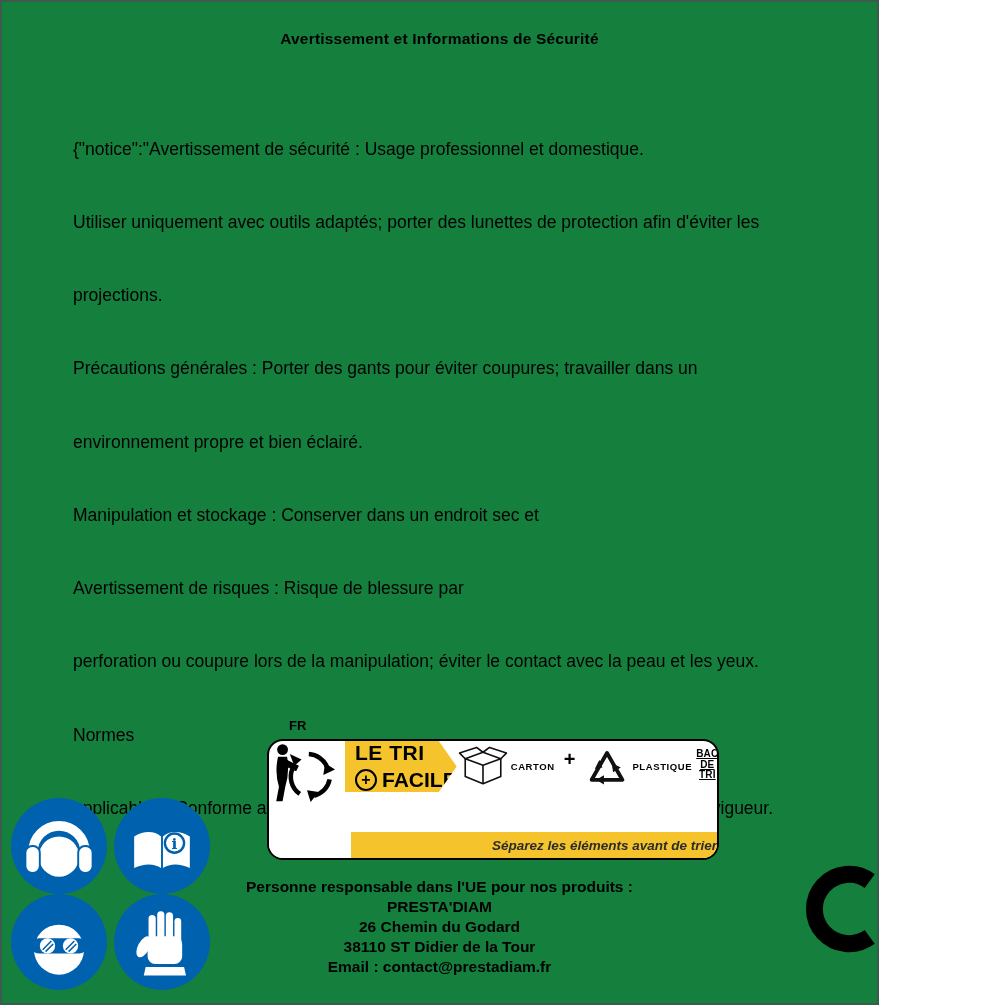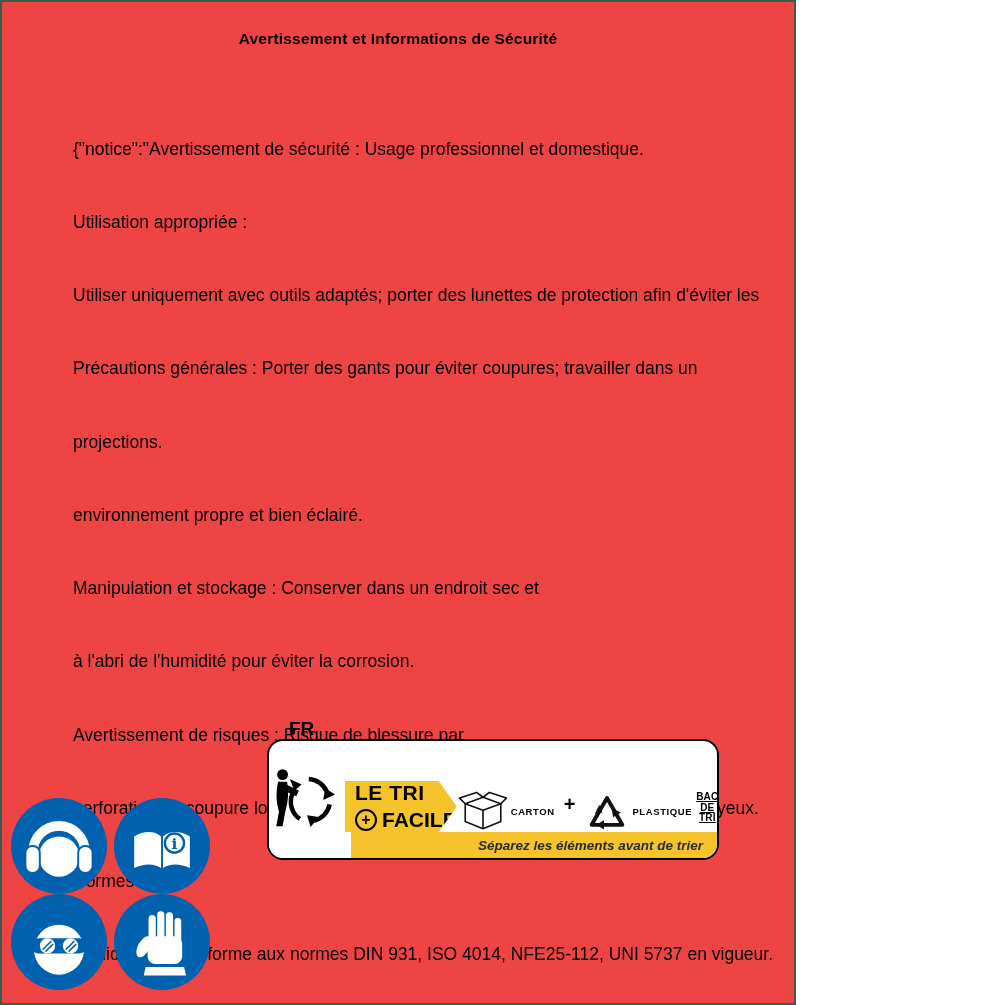--- a/index.html
+++ b/index.html
@@ -3,45 +3,45 @@
 <meta charset="utf-8">
 <style>
   :root{
     --blue:#0061ae;
     --yellow:#f5c42c;
     --border:#3d5a4e;
   }
   *{margin:0;padding:0;box-sizing:border-box;}
   body{background:#fff;font-family:"Liberation Sans",sans-serif;color:#000;}
   .page{
-    position:relative;width:796px;height:1005px;background:#ef4444;
+    position:relative;width:879px;height:1005px;background:#15803d;
     border:2px solid var(--border);overflow:hidden;
   }
   .title{
     position:absolute;top:28px;left:0;right:0;text-align:center;
     font-size:15.5px;font-weight:bold;letter-spacing:.2px;
   }
   .notice{
     position:absolute;top:86px;left:71px;right:40px;
     font-size:17.5px;line-height:24.4px;white-space:pre;
   }
   
   .icon-grid{
     position:absolute;left:9px;top:796px;
     display:grid;grid-template-columns:97px 97px;grid-auto-rows:96px;column-gap:6px;row-gap:0;
   }
   .m-icon svg{width:96px;height:96px;display:block;}
   
-  .fr-label{position:absolute;left:271px;top:716px;font-size:19px;font-weight:bold;padding-left:16px;}
+  .fr-label{position:absolute;left:271px;top:716px;font-size:13px;font-weight:bold;padding-left:16px;}
   .tri-banner{
     position:absolute;left:265px;top:737px;width:452px;height:121px;
     border:2.5px solid #000;border-radius:16px;background:#fff;overflow:hidden;
     display:flex;flex-direction:column;
   }
-  .banner-top{flex:1;display:flex;align-items:flex-end;}
+  .banner-top{flex:1;display:flex;align-items:flex-start;}
   .triman-wrap{width:82px;display:flex;align-items:center;justify-content:center;}
   .triman-wrap svg{width:76px;height:66px;}
   .yellow-block{
     width:118px;background:var(--yellow);
     clip-path:polygon(0 0,84% 0,100% 50%,84% 100%,0 100%);
     display:flex;flex-direction:column;justify-content:center;padding-left:10px;gap:3px;
   }
   .le-tri{font-size:21px;font-weight:800;letter-spacing:.5px;}
   .facile-row{display:flex;align-items:center;gap:5px;font-size:21px;font-weight:800;}
   .plus-circle{
@@ -56,47 +56,45 @@
     width:20px;margin:8px 2px;background:var(--yellow);
     clip-path:polygon(0 0,50% 0,100% 50%,50% 100%,0 100%,50% 50%);
   }
   .bac-col{display:flex;align-items:center;gap:4px;padding-right:9px;}
   .bac-text{font-size:10px;font-weight:800;line-height:10.5px;text-align:center;letter-spacing:.2px;text-decoration:underline;}
   .bin svg{width:32px;height:48px;display:block;}
   .banner-bottom{height:26px;display:flex;}
   .strip-spacer{width:82px;background:#fff;}
   .strip{
     flex:1;background:var(--yellow);display:flex;align-items:center;justify-content:flex-end;
-    padding-right:14px;font-style:italic;font-weight:700;font-size:13.5px;color:#2b2b2b;
+    font-style:italic;font-weight:700;font-size:13.5px;color:#2b2b2b;
   }
   
   .responsible{
     position:absolute;left:0;right:0;top:875px;text-align:center;
     font-size:15.5px;font-weight:bold;line-height:20px;
   }
   
   .ce{position:absolute;left:800px;top:852px;width:165px;height:110px;}
   .ce svg{width:100%;height:100%;display:block;}
 </style>
 </head>
 <body>
 
 <div class="page">
 
   <h1 class="title">Avertissement et Informations de Sécurité</h1>
 
   <div class="notice">
     <div>{"notice":"Avertissement de sécurité : Usage professionnel et domestique.</div>
-    <div>Utilisation appropriée :</div>
     <div>Utiliser uniquement avec outils adaptés; porter des lunettes de protection afin d'éviter les</div>
+    <div>projections.</div>
     <div>Précautions générales : Porter des gants pour éviter coupures; travailler dans un</div>
-    <div>projections.</div>
     <div>environnement propre et bien éclairé.</div>
     <div>Manipulation et stockage : Conserver dans un endroit sec et</div>
-    <div>à l'abri de l'humidité pour éviter la corrosion.</div>
     <div>Avertissement de risques : Risque de blessure par</div>
     <div>perforation ou coupure lors de la manipulation; éviter le contact avec la peau et les yeux.</div>
     <div>Normes</div>
     <div>applicables : Conforme aux normes DIN 931, ISO 4014, NFE25-112, UNI 5737 en vigueur.</div>
     
     
     
   </div>
 
   <div class="icon-grid">
@@ -219,20 +217,27 @@
         </div>
       </div>
     </div>
 
     <div class="banner-bottom">
       <div class="strip-spacer"></div>
       <div class="strip">Séparez les éléments avant de trier</div>
     </div>
   </div>
 
+  <div class="responsible">
+    <div>Personne responsable dans l'UE pour nos produits :</div>
+    <div>PRESTA'DIAM</div>
+    <div>26 Chemin du Godard</div>
+    <div>38110 ST Didier de la Tour</div>
+    <div>Email : contact@prestadiam.fr</div>
+  </div>
 
   <div class="ce">
     <svg viewBox="0 0 195 110" aria-hidden="true">
       <g fill="none" stroke="#000" stroke-width="20">
         <path d="M 80 22 A 41 41 0 1 0 80 88"></path>
         <path d="M 172 22 A 41 41 0 1 0 172 88"></path>
       </g>
       <rect x="128" y="45" width="47" height="20" fill="#000"></rect>
     </svg>
   </div>

